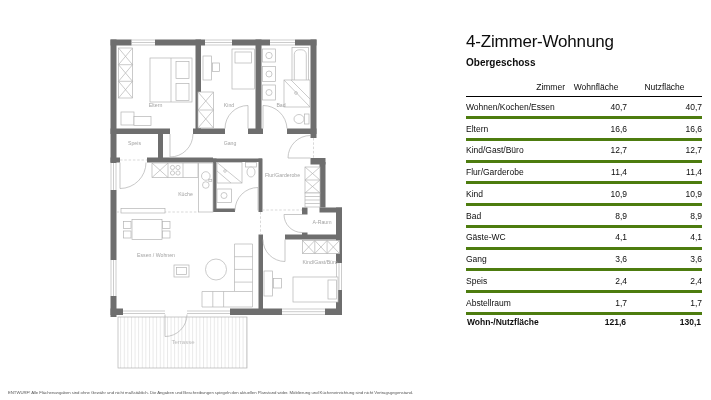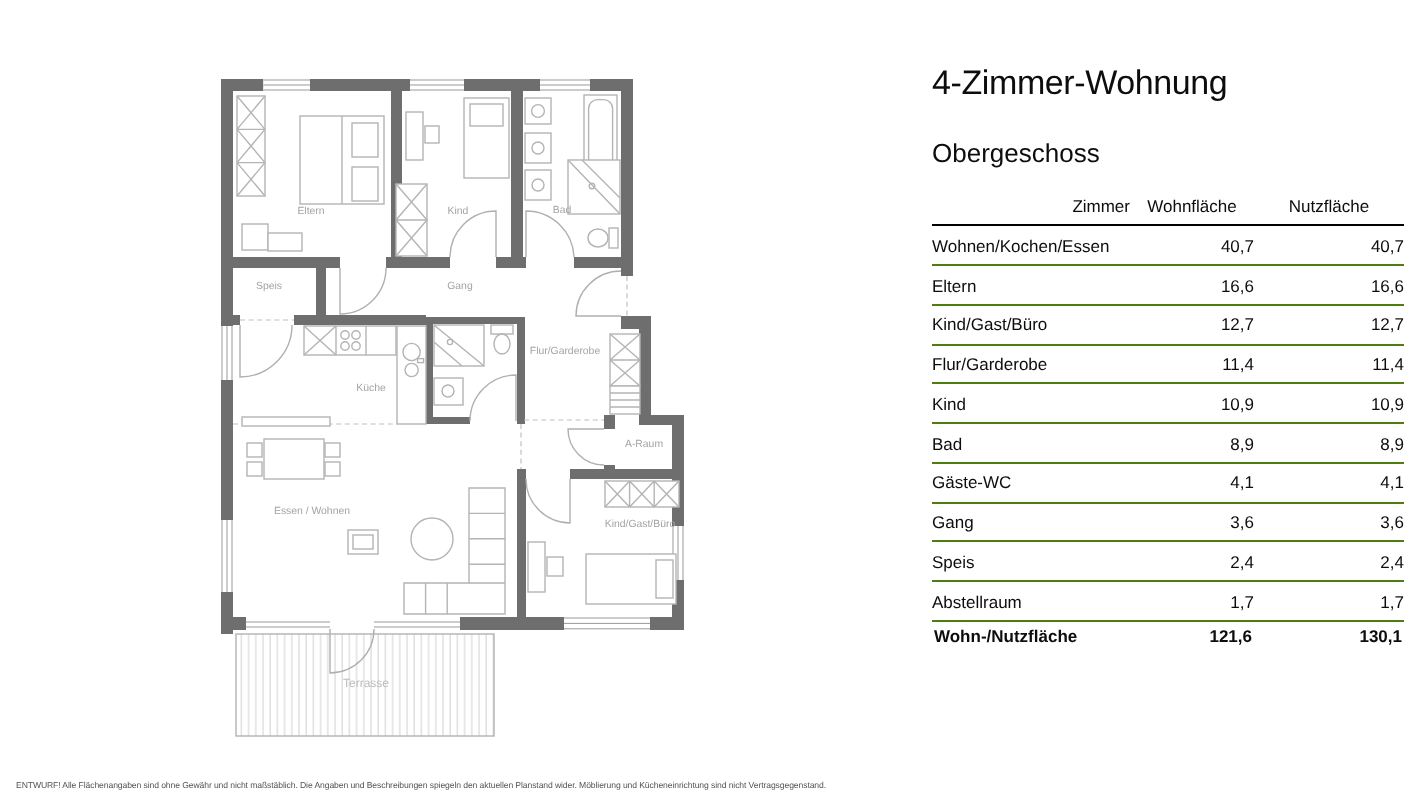--- a/index.html
+++ b/index.html
@@ -17,26 +17,26 @@
   .furnl{fill:none;stroke:#b4b4b4;stroke-width:0.7;}
   .door{fill:none;stroke:#b0b0b0;stroke-width:0.7;}
   .dash{fill:none;stroke:#c0c0c0;stroke-width:0.6;stroke-dasharray:2.5 1.8;}
   .win{fill:#ffffff;stroke:none;}
   .winl{fill:none;stroke:#999999;stroke-width:0.5;}
   .roomlbl{fill:#a3a3a3;font-size:5.2px;font-family:"Liberation Sans",sans-serif;text-anchor:middle;}
   .terlbl{fill:#bdbdbd;font-size:6px;}
   
   .panel{position:absolute;left:466px;top:33px;width:236px;}
   .title{font-size:17px;font-weight:400;letter-spacing:-0.2px;margin:0;line-height:1.0;color:#0d0d0d;}
-  .subtitle{font-size:13px;font-weight:400;margin-top:18px;line-height:1.32;color:#0d0d0d;}
+  .subtitle{font-size:10px;font-weight:700;margin-top:6px;line-height:1.32;color:#0d0d0d;}
   table.areas{width:236px;border-collapse:collapse;table-layout:fixed;margin-top:13px;font-size:8.5px;color:#0d0d0d;}
   table.areas col.c1{width:99px;} table.areas col.c2{width:62px;} table.areas col.c3{width:75px;}
   table.areas th{font-weight:400;text-align:center;padding:0 0 4px 0;border-bottom:1.5px solid #000;}
   table.areas th:first-child{text-align:right;margin-top:25px;}
-  table.areas tbody td{padding:4.6px 0 4.2px 0;border-bottom:1px solid #4d7c0f;text-align:right;}
+  table.areas tbody td{padding:4.6px 0 4.2px 0;border-bottom:3px solid #4d7c0f;text-align:right;}
   table.areas tbody td:first-child{text-align:left;}
   table.areas tfoot td{padding-top:2px;font-weight:700;text-align:right;}
   table.areas tfoot td:first-child{text-align:left;}
   
   .disclaimer{
     position:absolute;left:8px;top:390px;width:450px;
     font-size:4.3px;letter-spacing:-0.05px;color:#555;white-space:nowrap;
   }
 </style>
 </head>

